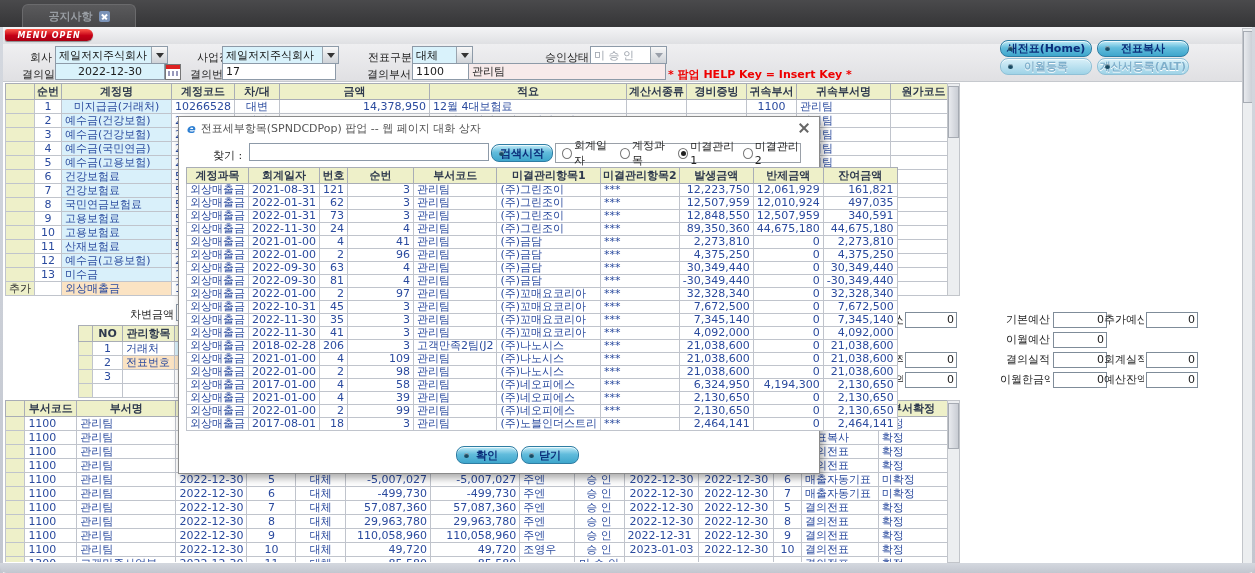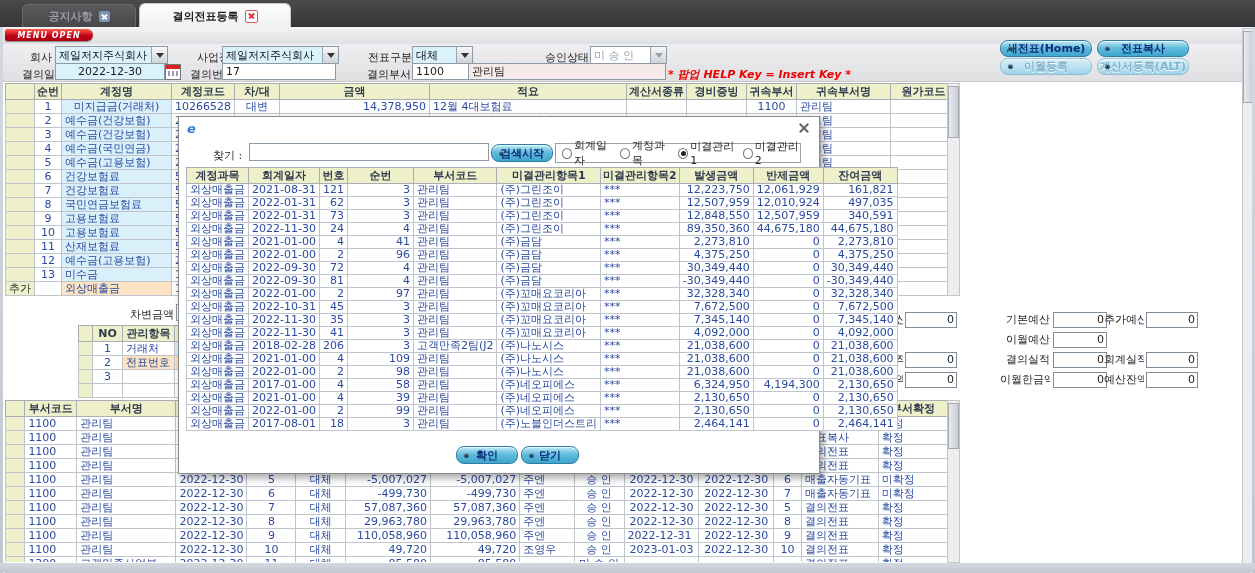--- a/index.html
+++ b/index.html
@@ -33,21 +33,21 @@
        display:flex;align-items:center;padding-left:3px;white-space:nowrap;overflow:hidden;}
   .sel .arrow{position:absolute;right:0;top:0;width:15px;height:100%;background:linear-gradient(#f8f8f8,#cfd3d8);
        border-left:1px solid #9aa4ae;display:flex;align-items:center;justify-content:center;}
   .sel .arrow::before{content:"";width:0;height:0;border:4px solid transparent;border-top:5px solid #333;margin-top:4px;}
   .sel.dis{background:#fff;color:#9aa0aa;}
   .sel.dis .arrow::before{border-top-color:#9aa0aa;}
   #calicon{width:14px;height:14px;border:1px solid #777;background:#fff;}
   #calicon::before{content:"";display:block;height:4px;background:#d22;}
   #calicon::after{content:"";display:block;margin:2px;height:5px;
      background:repeating-linear-gradient(90deg,#99b 0 2px,transparent 2px 4px);}
-  .hint{position:absolute;font-size:11px;font-weight:bold;color:#ee0000;white-space:nowrap;font-style:italic;}
+  .hint{position:absolute;font-size:11px;font-weight:bold;color:#ee0000;white-space:nowrap;}
   
   .btn{position:absolute;border:1px solid #2f7da3;border-radius:8px;
      background:linear-gradient(#c3ecf8,#62bcdc 45%,#3ea6cc);color:#0b2e7a;font-weight:bold;font-size:11px;
      display:flex;align-items:center;justify-content:center;cursor:pointer;box-shadow:inset 0 1px 0 rgba(255,255,255,.7);}
   .btn .dot{position:absolute;left:7px;width:5px;height:5px;border-radius:50%;background:#174a63;box-shadow:inset 0 1px 1px rgba(255,255,255,.6);}
   .btn.dis{background:linear-gradient(#d9f0f9,#9fd3e7);color:#7fb0cc;border-color:#8fc0d6;text-shadow:0 1px 0 #fff;}
   
   table.grid{border-collapse:collapse;table-layout:fixed;font-size:11px;color:#2a4a9e;background:#fff;border:1px solid #8f949e;}
   table.grid th{background:#eef0c9;color:#2f3a4e;font-weight:bold;border:1px solid #a9adb6;height:14px;padding:0 2px;
       font-size:11px;white-space:nowrap;overflow:hidden;}
@@ -82,24 +82,20 @@
 </head>
 <body>
 
 <div id="win">
 
   <div id="topbar" class="abs"></div>
   <div id="tab-notice" class="tab">
     <span>공지사항</span>
     <span class="xbox blue"></span>
   </div>
-  <div id="tab-slip" class="tab">
-    <span>결의전표등록</span>
-    <span class="xbox red"></span>
-  </div>
   <div id="menustrip" class="abs"></div>
   <div id="menuopen" class="abs">
     <span>MENU OPEN</span>
   </div>
 
   <div id="formband" class="abs"></div>
   <span class="lbl" style="left:30px;top:50px;">회사</span>
   <div class="sel" style="left:55px;top:46px;width:108px;">
     <span>제일저지주식회사</span>
       <span class="arrow"></span>
@@ -693,20 +689,21 @@
     <div class="vthumb" style="top:2px;height:44px;"></div>
     </div>
 
   <div class="vscroll" style="left:1242px;top:28px;height:534px;">
     <div class="vthumb" style="top:2px;height:70px;"></div>
     </div>
 
   <div id="modal" class="abs">
     <div id="mtitle">
       <span class="ie">e</span>
+      <span class="t">전표세부항목(SPNDCDPop) 팝업 -- 웹 페이지 대화 상자</span>
     </div>
     <div id="mclose"></div>
 
     <span class="lbl" style="left:34px;top:31px;">찾기 :</span>
     <input class="fld" style="left: 70px; top: 26px; width: 232px; height: 16px;" value="">
     <div class="btn" style="left:312px;top:27px;width:60px;height:16px;">
       <span class="dot"></span>
         <span>검색시작</span>
       </div>
     <div class="radiobox">
@@ -824,21 +821,21 @@
             <td style="text-align: left;">관리팀</td>
             <td style="text-align: left;">(주)금담</td>
             <td style="text-align: left;">***</td>
             <td style="text-align: right;">4,375,250</td>
             <td style="text-align: right;">0</td>
             <td style="text-align: right;">4,375,250</td>
           </tr>
           <tr>
             <td style="text-align: left;">외상매출금</td>
             <td style="text-align: center;">2022-09-30</td>
-            <td style="text-align: right;">72</td>
+            <td style="text-align: right;">63</td>
             <td style="text-align: right;">4</td>
             <td style="text-align: left;">관리팀</td>
             <td style="text-align: left;">(주)금담</td>
             <td style="text-align: left;">***</td>
             <td style="text-align: right;">30,349,440</td>
             <td style="text-align: right;">0</td>
             <td style="text-align: right;">30,349,440</td>
           </tr>
           <tr>
             <td style="text-align: left;">외상매출금</td>

